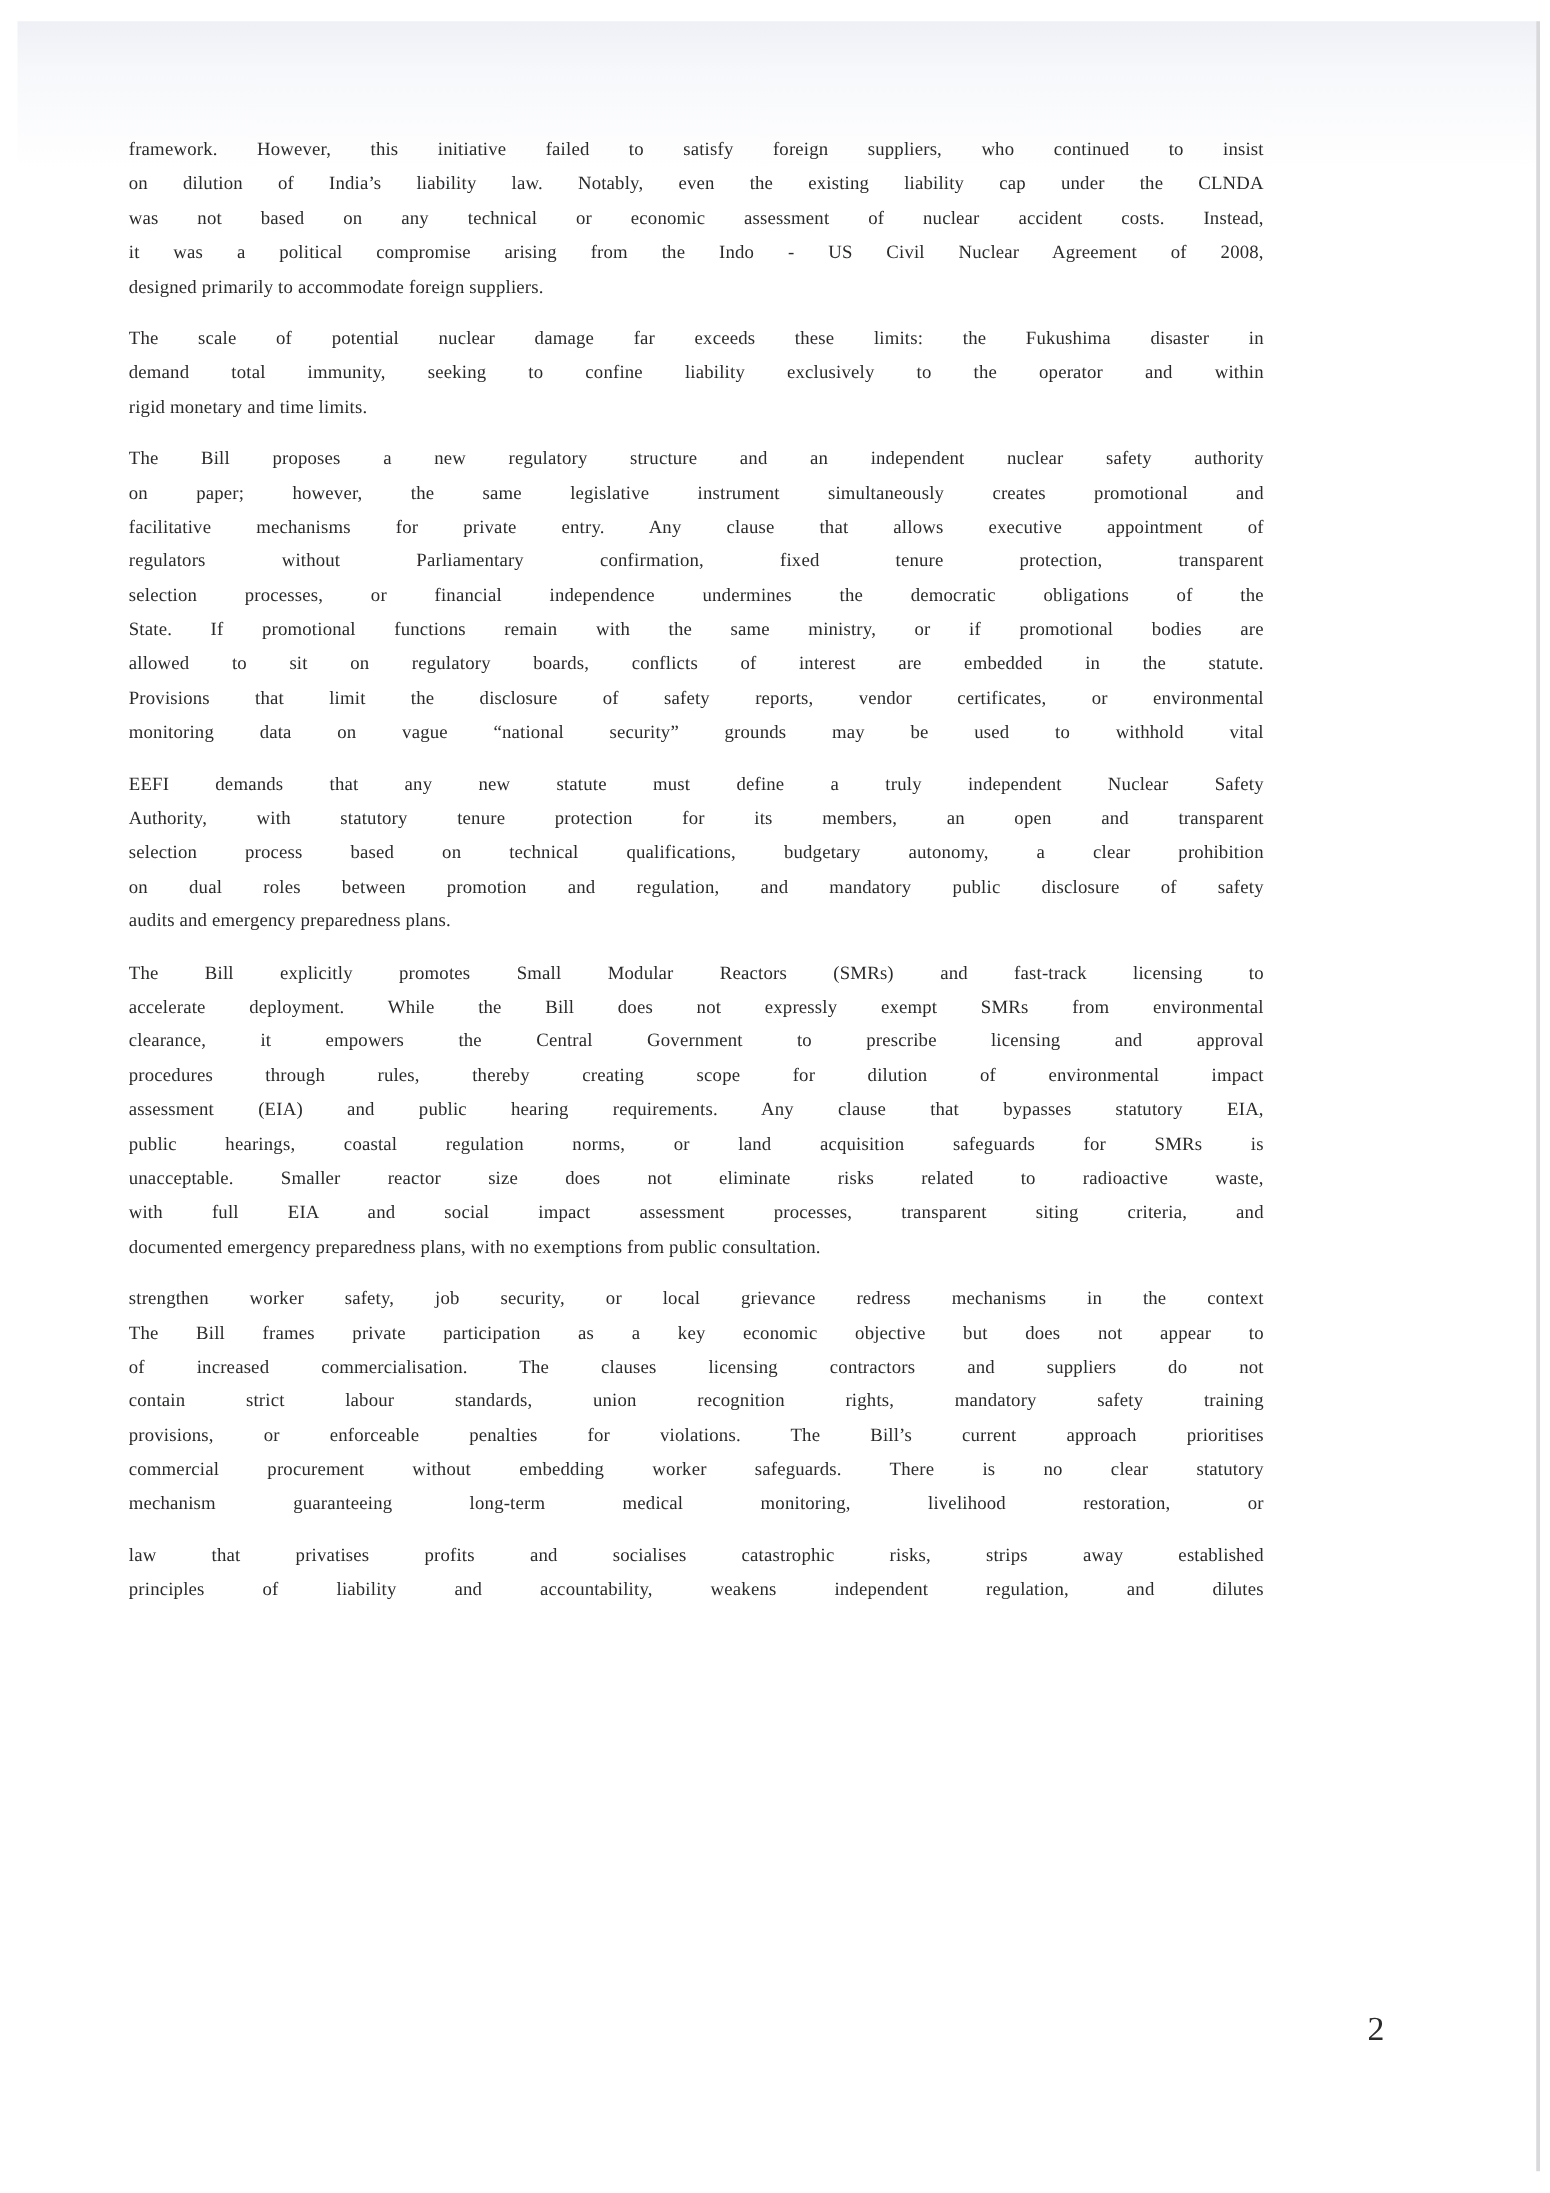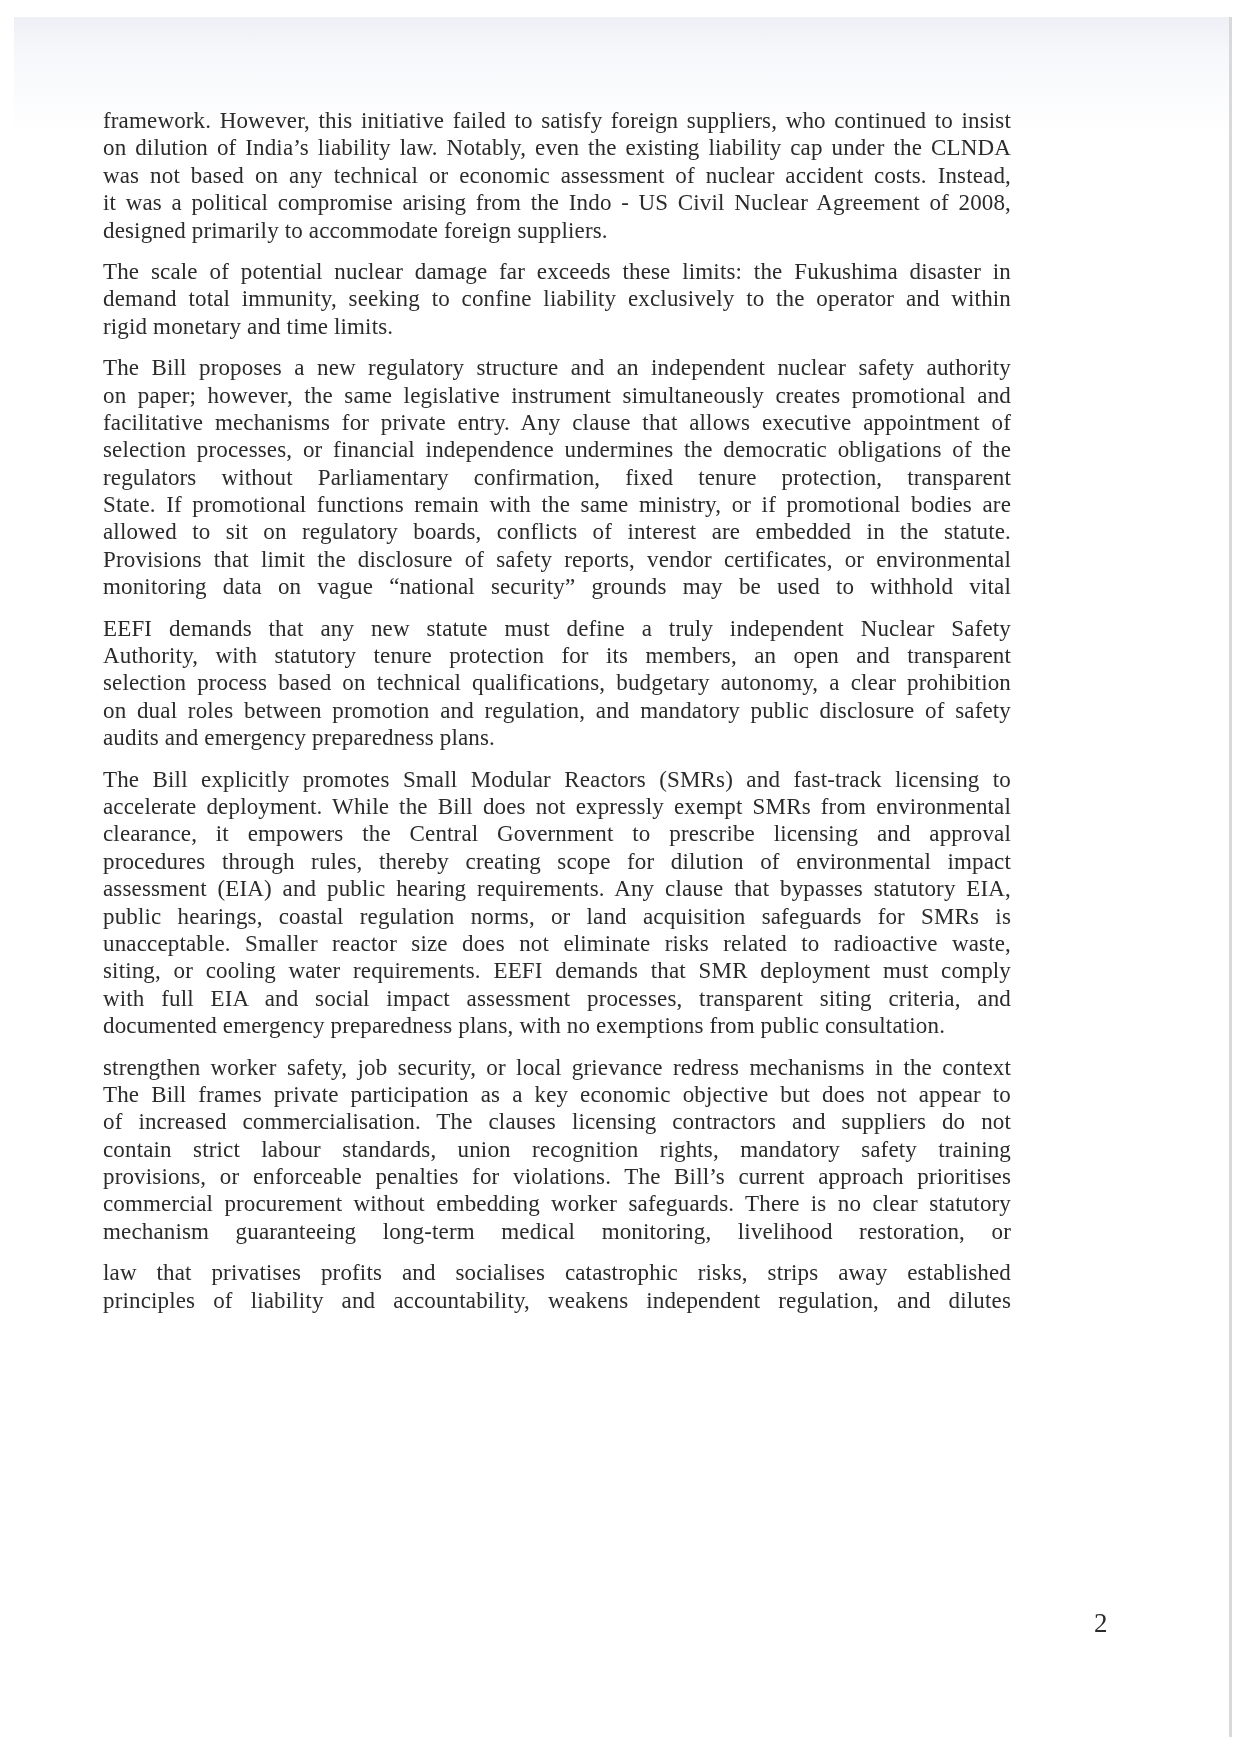--- a/index.html
+++ b/index.html
@@ -22,21 +22,21 @@
       background: linear-gradient(180deg, #eef0f6 0px, #f7f8fb 40px, #ffffff 120px);
       border-right: 3px solid #d9d9dc;
       box-sizing: border-box;
     }
     .text-block {
       position: absolute;
       left: 103px;
       top: 107px;
       width: 908px;
       font-family: "Liberation Serif", "DejaVu Serif", serif;
-      font-size: 23px;
+      font-size: 15px;
       color: #2c2a2a;
       letter-spacing: 0.15px;
     }
     .para {
       margin: 0 0 14px 0;
     }
     .line {
       display: block;
       height: 27.4px;
       line-height: 27.4px;
@@ -72,43 +72,42 @@
     </p>
     <p class="para">
       <span class="line">The scale of potential nuclear damage far exceeds these limits: the Fukushima disaster in</span>
       <span class="line">demand total immunity, seeking to confine liability exclusively to the operator and within</span>
       <span class="line last">rigid monetary and time limits.</span>
     </p>
     <p class="para">
       <span class="line">The Bill proposes a new regulatory structure and an independent nuclear safety authority</span>
       <span class="line">on paper; however, the same legislative instrument simultaneously creates promotional and</span>
       <span class="line">facilitative mechanisms for private entry. Any clause that allows executive appointment of</span>
+      <span class="line">regulators without Parliamentary confirmation, fixed tenure protection, transparent</span>
       <span class="line">selection processes, or financial independence undermines the democratic obligations of the</span>
-      <span class="line">regulators without Parliamentary confirmation, fixed tenure protection, transparent</span>
       <span class="line">State. If promotional functions remain with the same ministry, or if promotional bodies are</span>
       <span class="line">allowed to sit on regulatory boards, conflicts of interest are embedded in the statute.</span>
       <span class="line">Provisions that limit the disclosure of safety reports, vendor certificates, or environmental</span>
       <span class="line">monitoring data on vague “national security” grounds may be used to withhold vital</span>
     </p>
     <p class="para">
       <span class="line">EEFI demands that any new statute must define a truly independent Nuclear Safety</span>
       <span class="line">Authority, with statutory tenure protection for its members, an open and transparent</span>
       <span class="line">selection process based on technical qualifications, budgetary autonomy, a clear prohibition</span>
       <span class="line">on dual roles between promotion and regulation, and mandatory public disclosure of safety</span>
       <span class="line last">audits and emergency preparedness plans.</span>
     </p>
     <p class="para">
       <span class="line">The Bill explicitly promotes Small Modular Reactors (SMRs) and fast-track licensing to</span>
       <span class="line">accelerate deployment. While the Bill does not expressly exempt SMRs from environmental</span>
       <span class="line">clearance, it empowers the Central Government to prescribe licensing and approval</span>
       <span class="line">procedures through rules, thereby creating scope for dilution of environmental impact</span>
       <span class="line">assessment (EIA) and public hearing requirements. Any clause that bypasses statutory EIA,</span>
       <span class="line">public hearings, coastal regulation norms, or land acquisition safeguards for SMRs is</span>
       <span class="line">unacceptable. Smaller reactor size does not eliminate risks related to radioactive waste,</span>
-      <span class="line">siting, or cooling water requirements. EEFI demands that SMR deployment must comply</span>
       <span class="line">with full EIA and social impact assessment processes, transparent siting criteria, and</span>
       <span class="line last">documented emergency preparedness plans, with no exemptions from public consultation.</span>
     </p>
     <p class="para">
       <span class="line">strengthen worker safety, job security, or local grievance redress mechanisms in the context</span>
       <span class="line">The Bill frames private participation as a key economic objective but does not appear to</span>
       <span class="line">of increased commercialisation. The clauses licensing contractors and suppliers do not</span>
       <span class="line">contain strict labour standards, union recognition rights, mandatory safety training</span>
       <span class="line">provisions, or enforceable penalties for violations. The Bill’s current approach prioritises</span>
       <span class="line">commercial procurement without embedding worker safeguards. There is no clear statutory</span>

